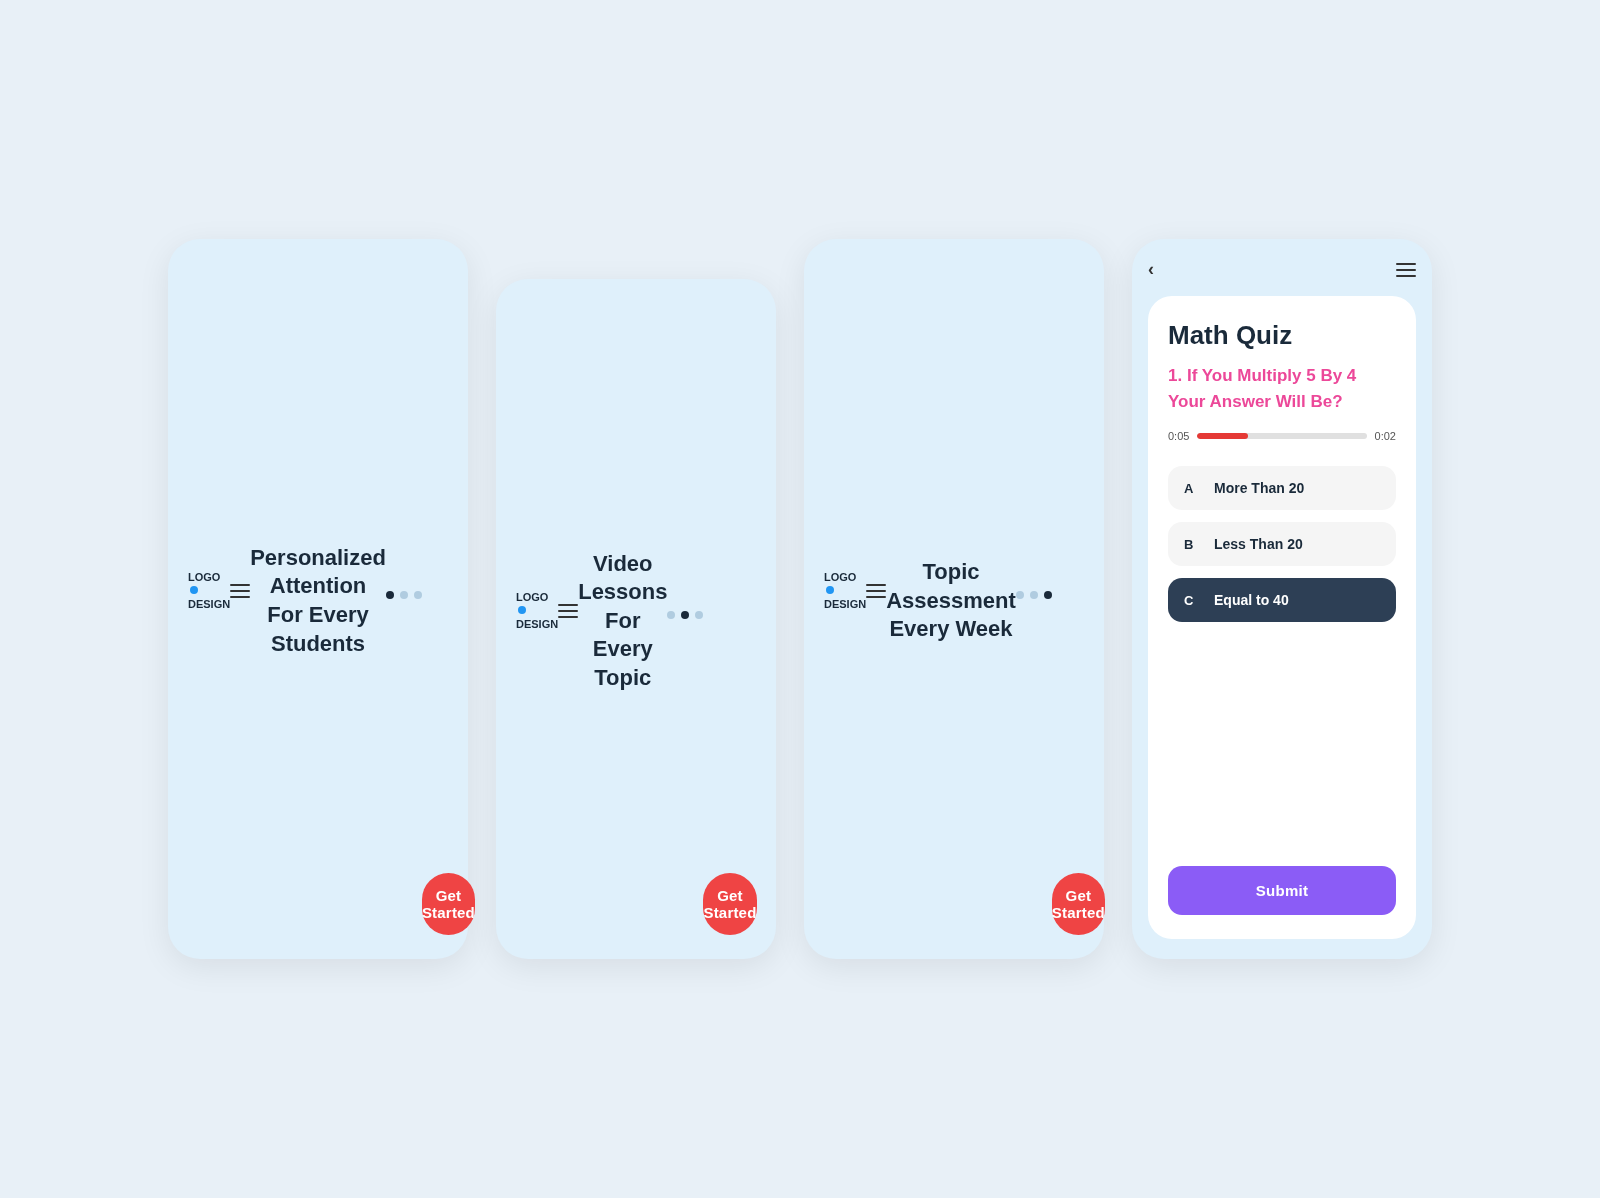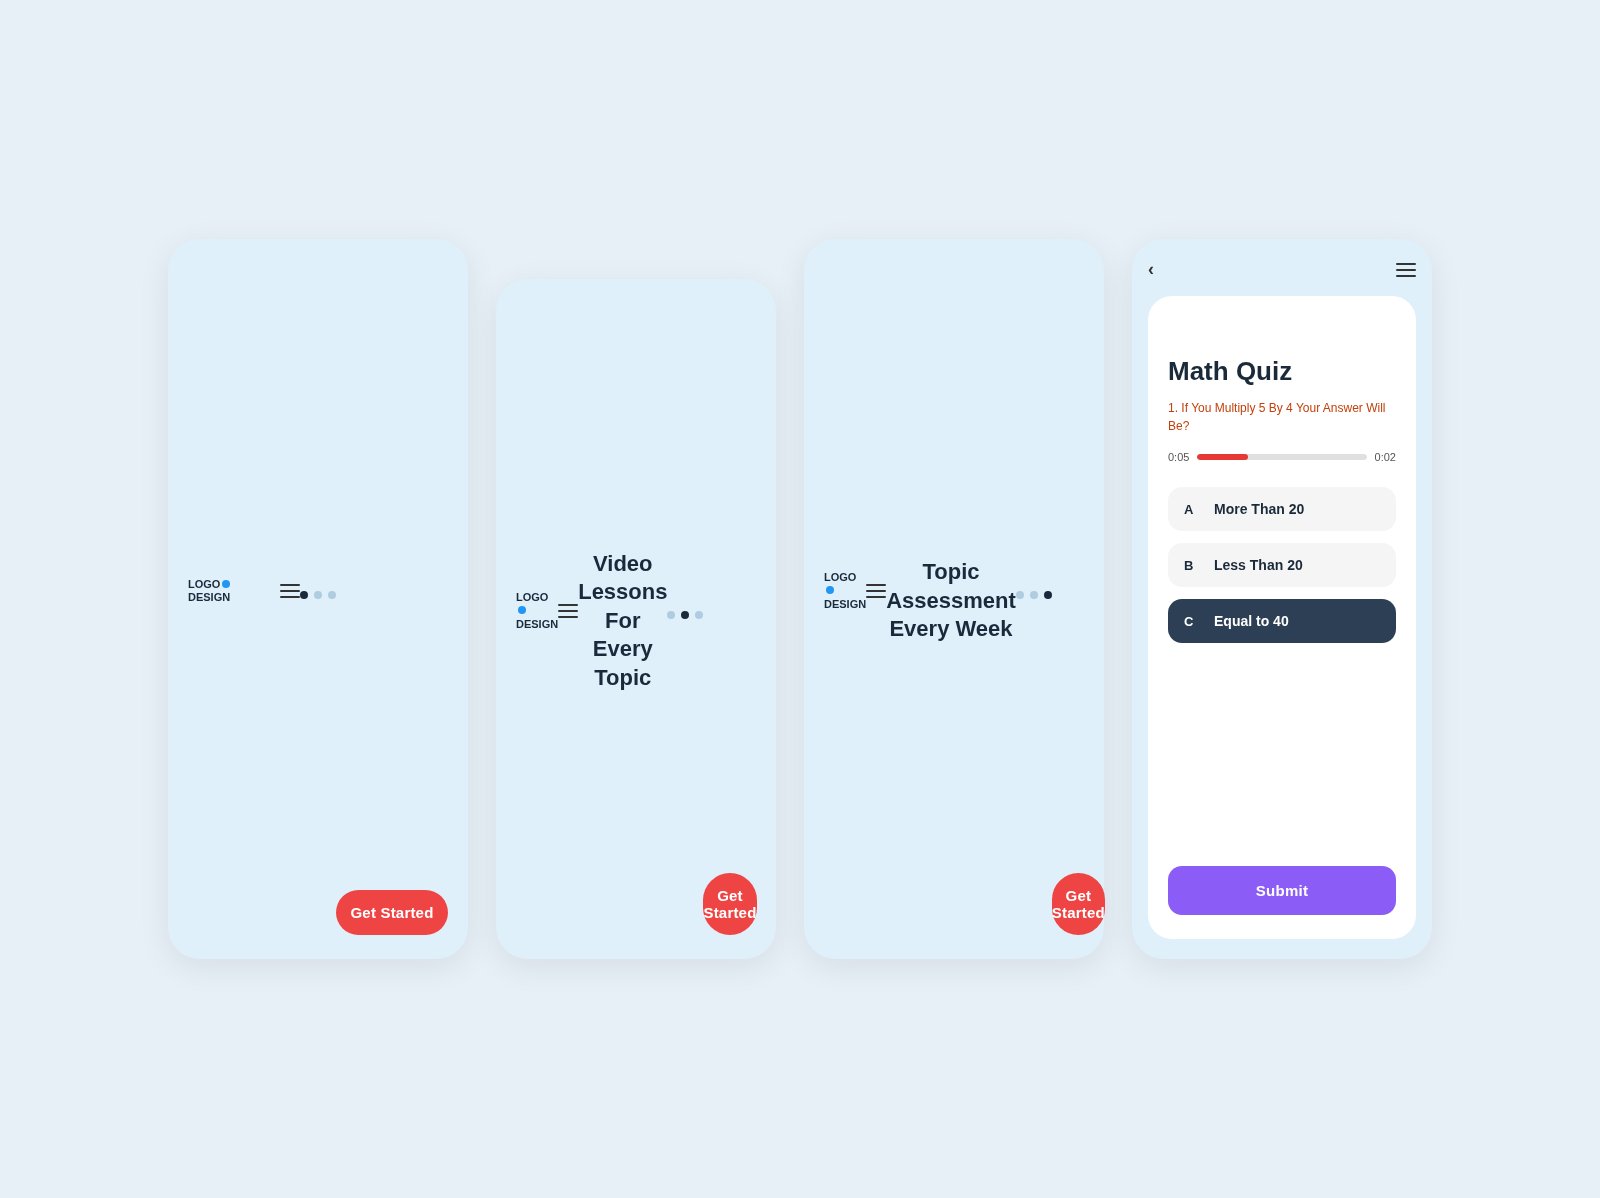--- a/index.html
+++ b/index.html
@@ -117,26 +117,25 @@
       padding: 24px 20px;
       flex: 1;
       display: flex;
       flex-direction: column;
     }
     .quiz-title {
       font-size: 26px;
       font-weight: 800;
       color: #1a2a3a;
       margin-bottom: 12px;
-      margin-top: 36px;
     }
     .quiz-question {
-      font-size: 12px;
-      color: #c2410c;
-      font-weight: 400;
+      font-size: 17px;
+      color: #ec4899;
+      font-weight: 700;
       margin-bottom: 16px;
       line-height: 1.5;
     }
     .timer-bar-container {
       display: flex;
       align-items: center;
       gap: 8px;
       margin-bottom: 24px;
     }
     .timer-label { font-size: 11px; color: #555; }
@@ -244,20 +243,21 @@
         <text x="170" y="60" font-size="12" fill="#00bcd4">+</text>
         <text x="240" y="50" font-size="14" fill="#ffd740">⋄</text>
         <text x="250" y="110" font-size="12" fill="#e91e63">+</text>
         <text x="15" y="170" font-size="10" fill="#4caf50">✦</text>
 
         <ellipse cx="40" cy="190" rx="22" ry="14" fill="#e91e63" transform="rotate(-30 40 190)"></ellipse>
         <ellipse cx="55" cy="185" rx="16" ry="10" fill="#f06292" transform="rotate(-20 55 185)"></ellipse>
       </svg>
     </div>
 
+    <div class="card-title">Personalized Attention For Every Students</div>
     <div class="dots-row">
       <div class="dot active"></div>
       <div class="dot"></div>
       <div class="dot"></div>
     </div>
     <button class="get-started-btn">Get Started</button>
   </div>
 
   <div class="phone-card phone-card-2">
     <div class="card-header">

